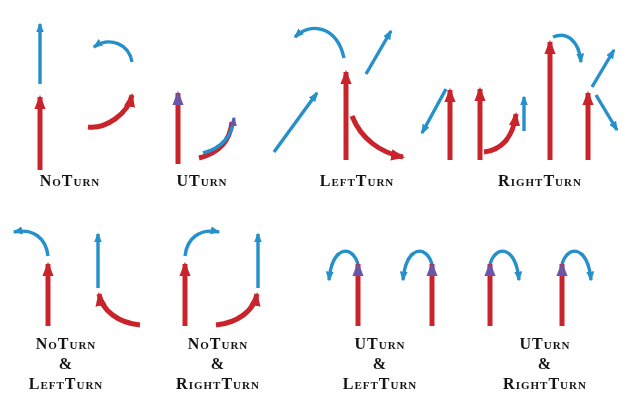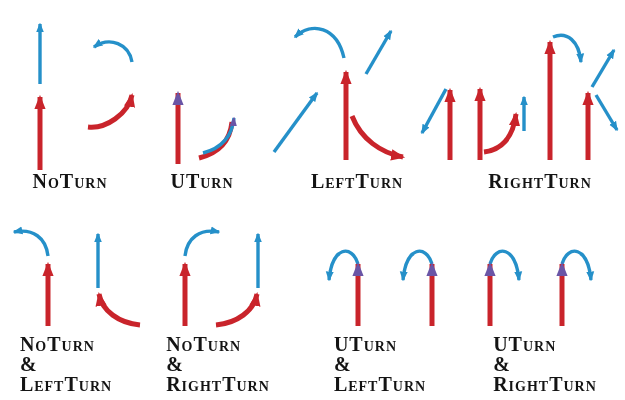--- a/index.html
+++ b/index.html
@@ -16,22 +16,22 @@
   svg.diagram{position:absolute;left:0;top:0;}
   path.stroke{fill:none;}
   .r{stroke:var(--red);stroke-width:5;}
   .b{stroke:var(--blue);stroke-width:3.4;}
   .fr{fill:var(--red);stroke:none;}
   .fb{fill:var(--blue);stroke:none;}
   .fp{fill:var(--purple);stroke:none;}
   .lbl{
     position:absolute;transform:translateX(-50%);
     font-weight:bold;font-variant:small-caps;
-    font-size:20px;line-height:20px;letter-spacing:1px;
-    color:var(--label);white-space:nowrap;
+    font-size:16px;line-height:20px;letter-spacing:1px;
+    color:var(--label);white-space:nowrap;text-align:center;
   }
   .lbl span{display:block;}
 </style>
 </head>
 <body>
 
 <div class="canvas">
 
   <svg class="diagram" width="625" height="400" viewBox="0 0 625 400">
     <defs>

